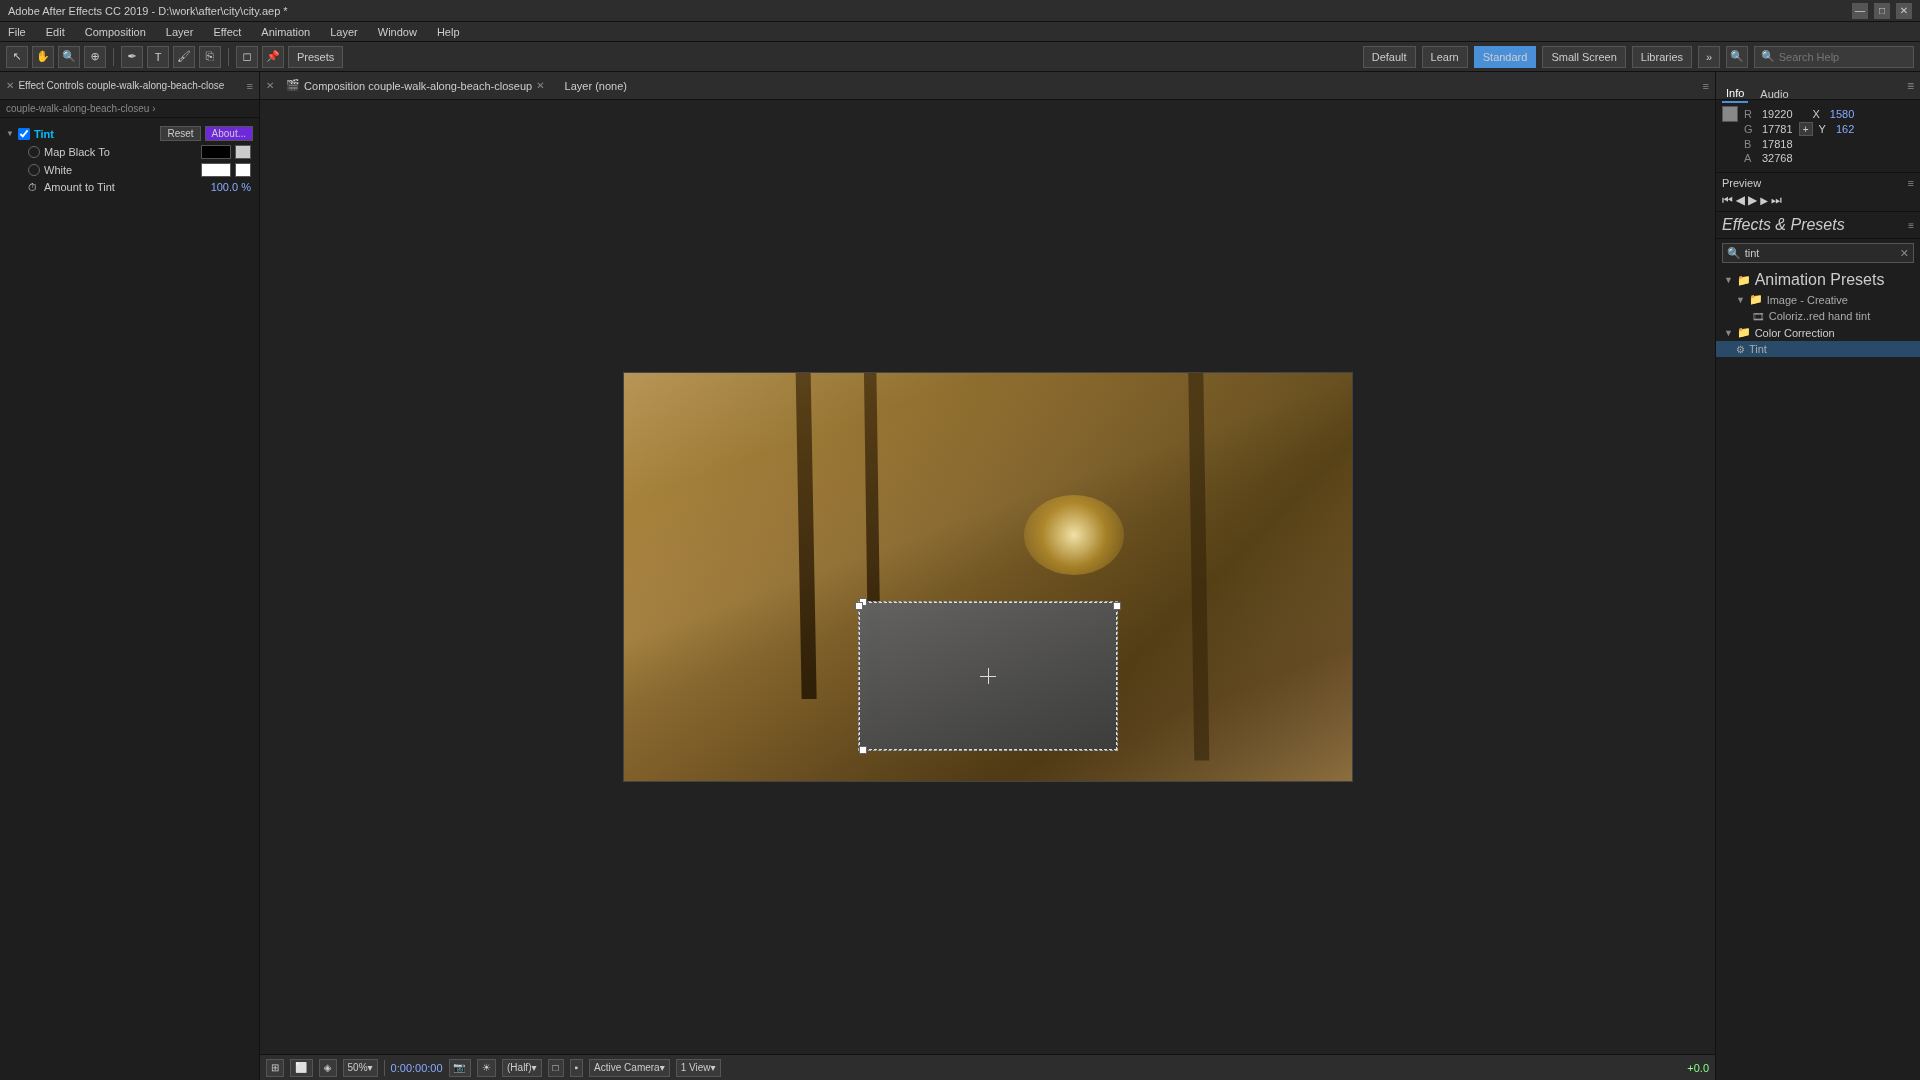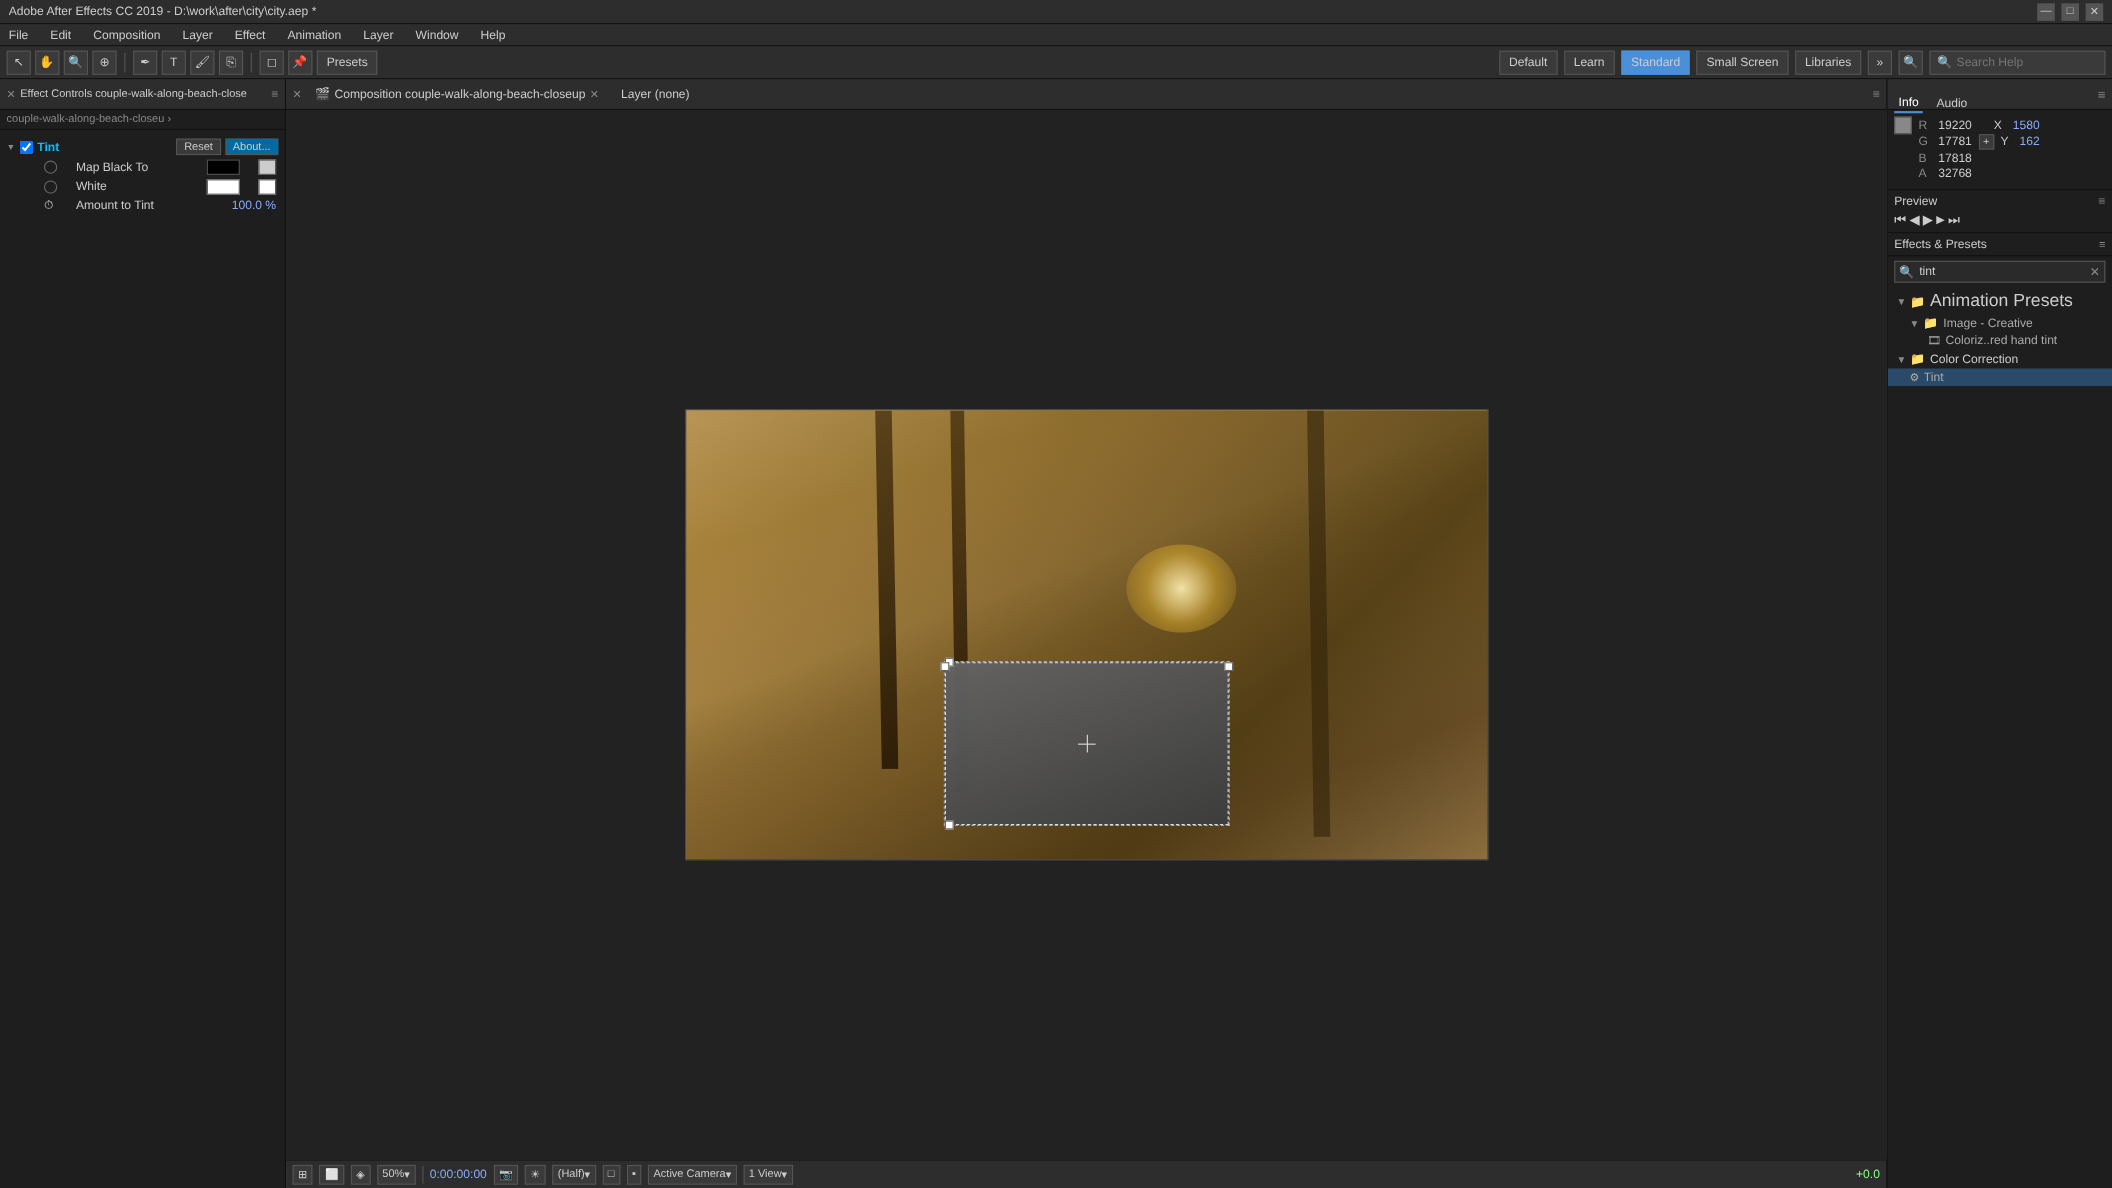--- a/index.html
+++ b/index.html
@@ -31,27 +31,27 @@
     #left-panel { width: 260px; background: #1e1e1e; border-right: 1px solid #111; display: flex; flex-direction: column; flex-shrink: 0; }
     #left-panel-header { height: 28px; background: #2d2d2d; display: flex; align-items: center; padding: 0 6px; gap: 4px; border-bottom: 1px solid #111; }
     .panel-breadcrumb { font-size: 10px; color: #888; padding: 3px 6px; border-bottom: 1px solid #111; }
 
     
     #effect-controls { flex: 1; overflow: hidden; padding: 4px 0; }
     .effect-group { padding: 2px 0; }
     .effect-group-header { display: flex; align-items: center; padding: 2px 6px; cursor: pointer; gap: 4px; }
     .triangle { font-size: 8px; color: #888; }
     .effect-name { font-size: 11px; color: #00bfff; font-weight: bold; }
-    .effect-row { display: flex; align-items: center; padding: 2px 8px 2px 40px; gap: 17px; }
+    .effect-row { display: flex; align-items: center; padding: 2px 8px 2px 28px; gap: 4px; }
     .effect-label { font-size: 11px; color: #ccc; flex: 1; }
     .color-swatch { width: 30px; height: 14px; border: 1px solid #555; cursor: pointer; }
     .color-swatch-white { background: white; }
     .color-swatch-black { background: black; }
     .btn-reset { background: #3a3a3a; border: 1px solid #555; color: #ccc; padding: 1px 6px; font-size: 10px; cursor: pointer; margin-left: auto; }
-    .btn-about { background: #0369a1; border: 1px solid #555; color: #ccc; padding: 1px 6px; font-size: 10px; cursor: pointer; }
+    .btn-about { background: #6d28d9; border: 1px solid #555; color: #ccc; padding: 1px 6px; font-size: 10px; cursor: pointer; }
     .btn-swap { background: #3a3a3a; border: 1px solid #555; color: #ccc; padding: 3px 12px; font-size: 11px; cursor: pointer; margin: 4px auto; display: block; }
     .percent-value { color: #88aaff; font-size: 11px; }
     .radio-icon { width: 12px; height: 12px; border-radius: 50%; border: 1px solid #666; display: inline-block; }
 
     
     #center { flex: 1; display: flex; flex-direction: column; min-width: 0; }
     #comp-header { height: 28px; background: #2d2d2d; display: flex; align-items: center; padding: 0 6px; gap: 4px; border-bottom: 1px solid #111; }
     .comp-tab { font-size: 11px; color: #ccc; padding: 2px 8px; cursor: pointer; display: flex; align-items: center; gap: 4px; }
     .comp-tab-close { color: #888; font-size: 10px; cursor: pointer; }
 
@@ -86,21 +86,21 @@
     
     #preview-panel { padding: 4px 6px; border-bottom: 1px solid #111; }
     #preview-panel-header { display: flex; align-items: center; justify-content: space-between; margin-bottom: 4px; }
     .preview-label { font-size: 11px; color: #ccc; }
     .preview-controls { display: flex; align-items: center; gap: 3px; }
     .prev-btn { background: none; border: none; color: #ccc; font-size: 12px; cursor: pointer; }
 
     
     #effects-panel { flex: 1; overflow: hidden; display: flex; flex-direction: column; }
     #effects-header { display: flex; align-items: center; padding: 4px 6px; border-bottom: 1px solid #111; }
-    .effects-title { font-size: 11px; color: #ccc; flex: 1; }
+    .effects-title { font-size: 16px; color: #ccc; flex: 1; font-style: italic; }
     .effects-menu { font-size: 10px; color: #888; cursor: pointer; }
     #effects-search { padding: 4px 6px; }
     .effects-search-box { background: #2a2a2a; border: 1px solid #555; color: #ccc; width: 100%; height: 20px; padding: 0 4px; font-size: 11px; display: flex; align-items: center; gap: 4px; }
     .effects-search-box input { background: transparent; border: none; outline: none; color: #ccc; font-size: 11px; flex: 1; }
     #effects-tree { flex: 1; overflow: auto; padding: 2px 0; }
     .tree-item { padding: 2px 8px; cursor: pointer; font-size: 11px; display: flex; align-items: center; gap: 4px; }
     .tree-group { font-size: 16px; color: #ccc; }
     .tree-subitem { padding: 2px 8px 2px 20px; font-size: 11px; color: #aaa; display: flex; align-items: center; gap: 4px; }
     .tree-subitem.selected { background: #2a4a6a; }
     .tree-icon { font-size: 9px; color: #888; }

